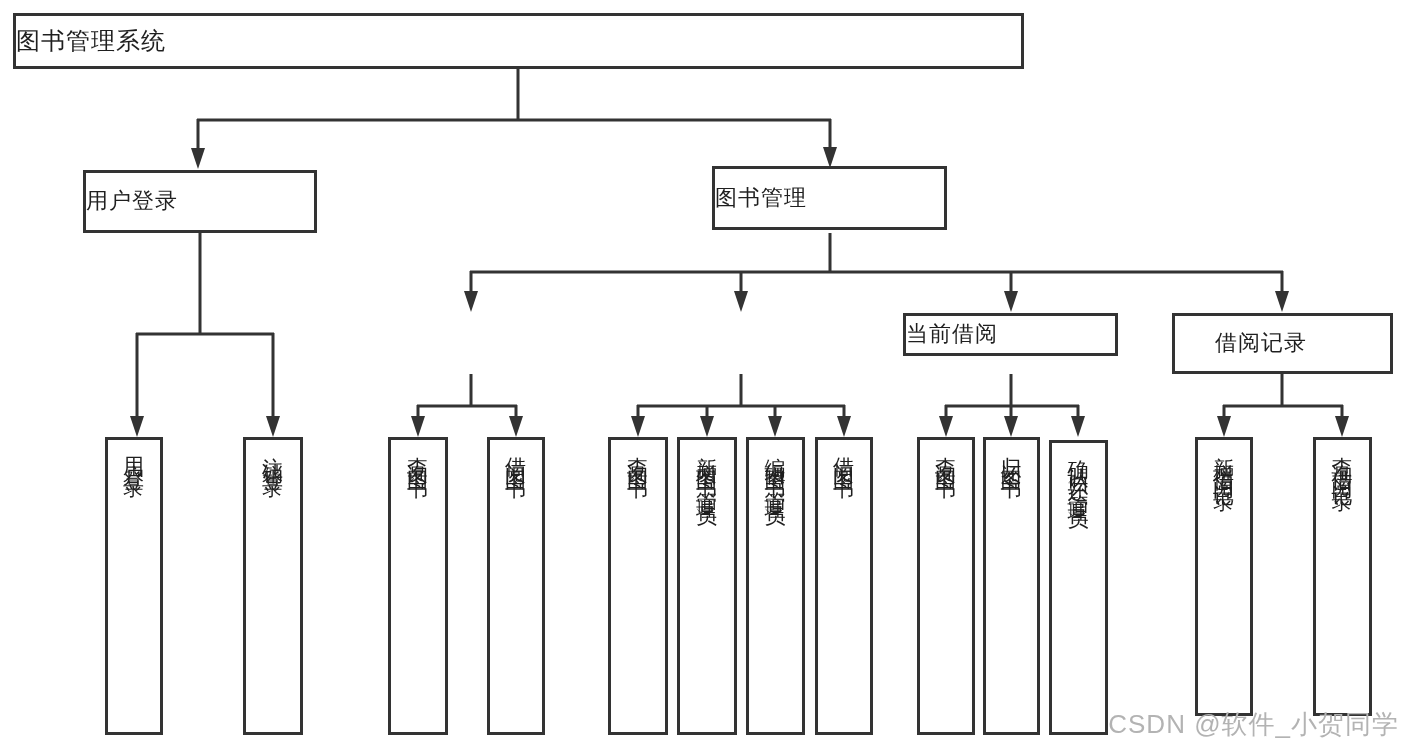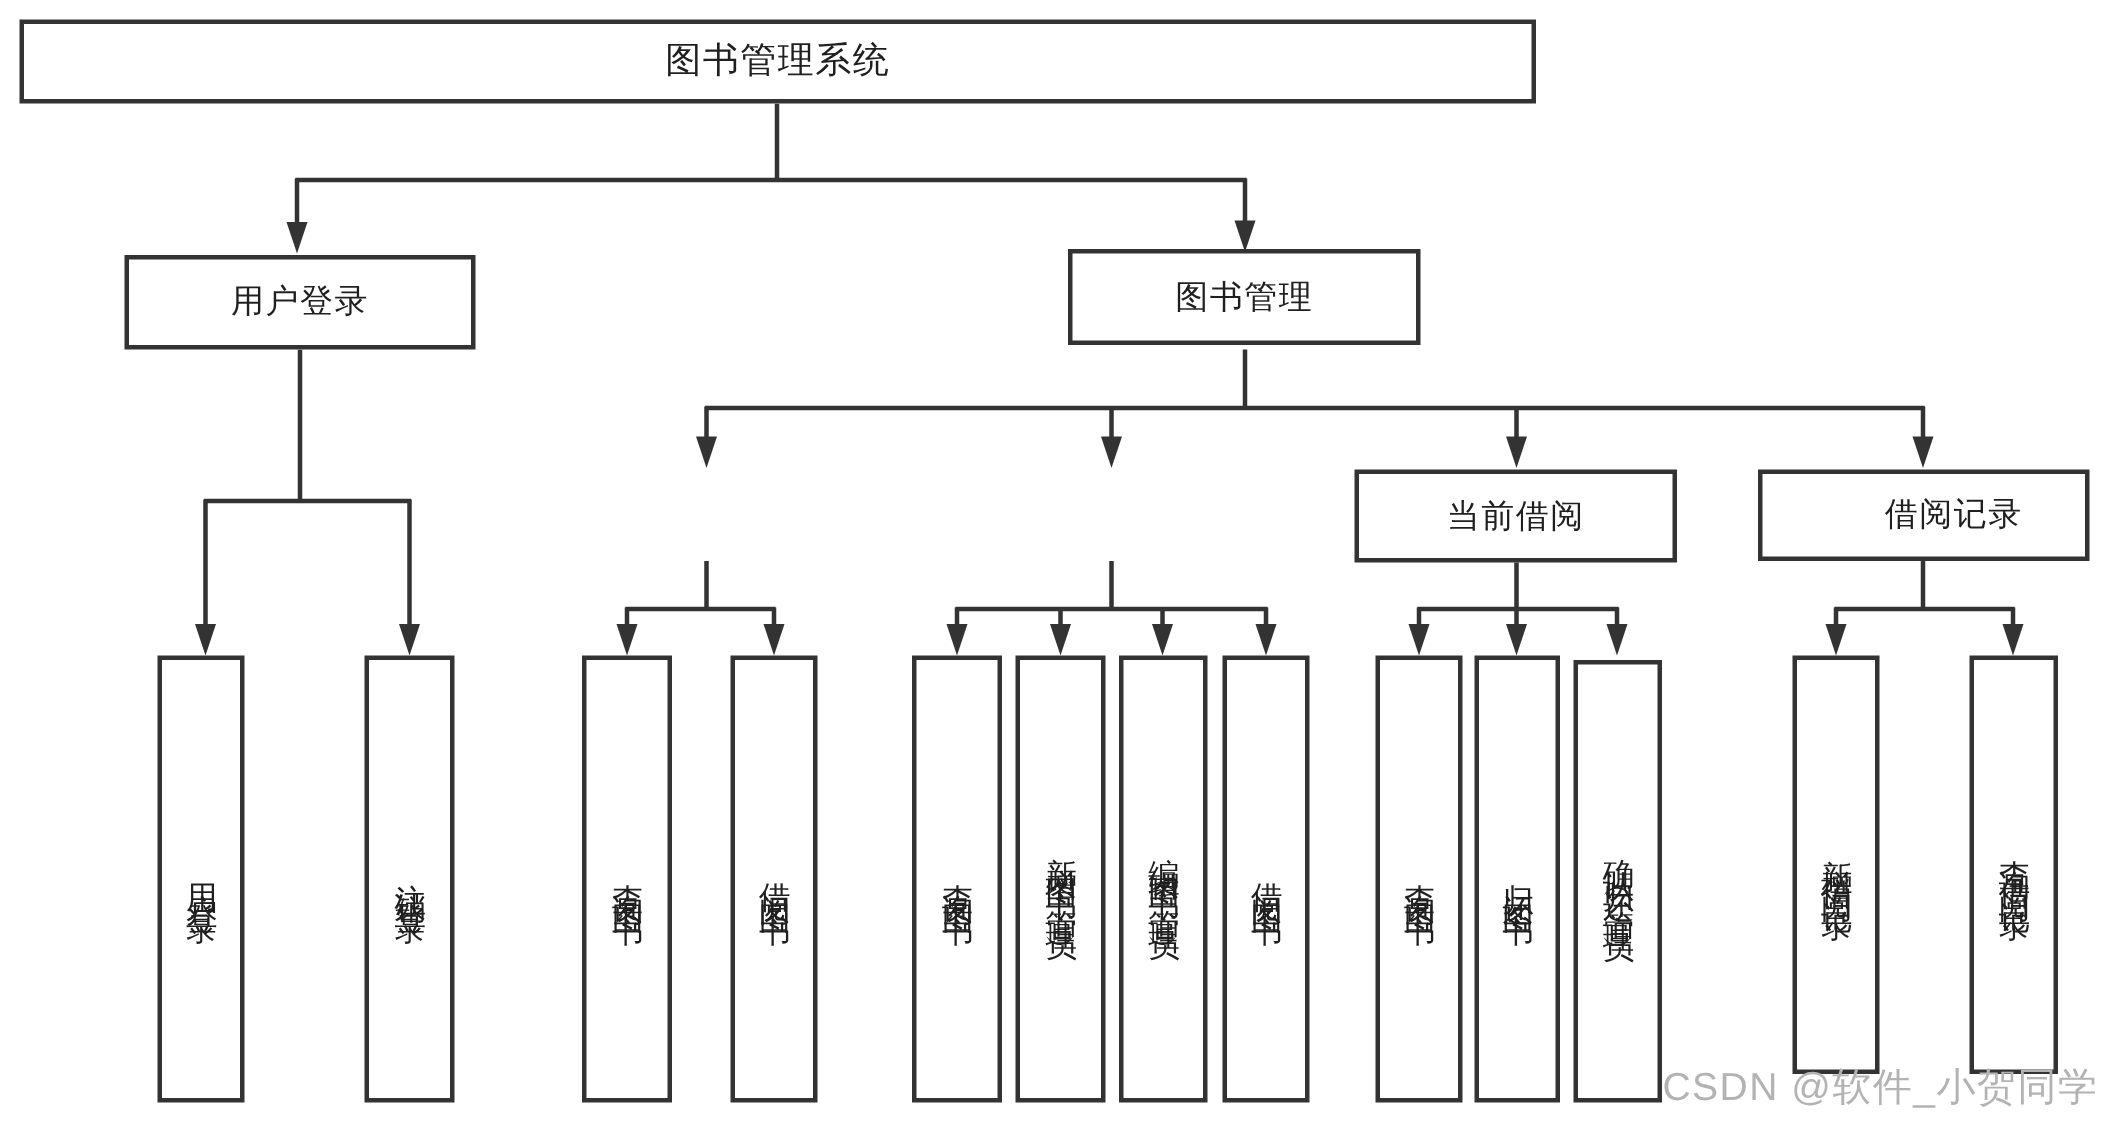--- a/index.html
+++ b/index.html
@@ -12,21 +12,21 @@
     overflow: hidden;
     color: #1f1f1f;
   }
   .box {
     position: absolute;
     box-sizing: border-box;
     border: 3px solid #333333;
     background: #ffffff;
     display: flex;
     align-items: center;
-    justify-content: center;
+    justify-content: flex-start;
     text-align: center;
     line-height: 1.1;
   }
   .box.h { font-size: 22px; letter-spacing: 1px; }
   .box.root { font-size: 24px; }
   .box.v {
     writing-mode: vertical-rl;
     text-orientation: mixed;
     font-size: 21px;
     letter-spacing: 7px;
@@ -96,21 +96,21 @@
     <span>图书管理系统</span>
   </div>
 
   <div class="box h" style="left:83px; top:170px; width:234px; height:63px;">
     <span>用户登录</span>
   </div>
   <div class="box h" style="left:712px; top:166px; width:235px; height:64px;">
     <span>图书管理</span>
   </div>
 
-  <div class="box h" style="left:903px; top:313px; width:215px; height:62px;">
+  <div class="box h" style="left:903px; top:313px; width:215px; height:43px;">
     <span>当前借阅</span>
   </div>
   <div class="box h" style="left:1172px; top:313px; width:221px; height:61px;padding-left:40px;">
     <span>借阅记录</span>
   </div>
 
   <div class="box v" style="left:105px; top:437px; width:58px; height:298px;">
     <span>用户登录</span>
   </div>
   <div class="box v" style="left:243px; top:437px; width:60px; height:298px;">

